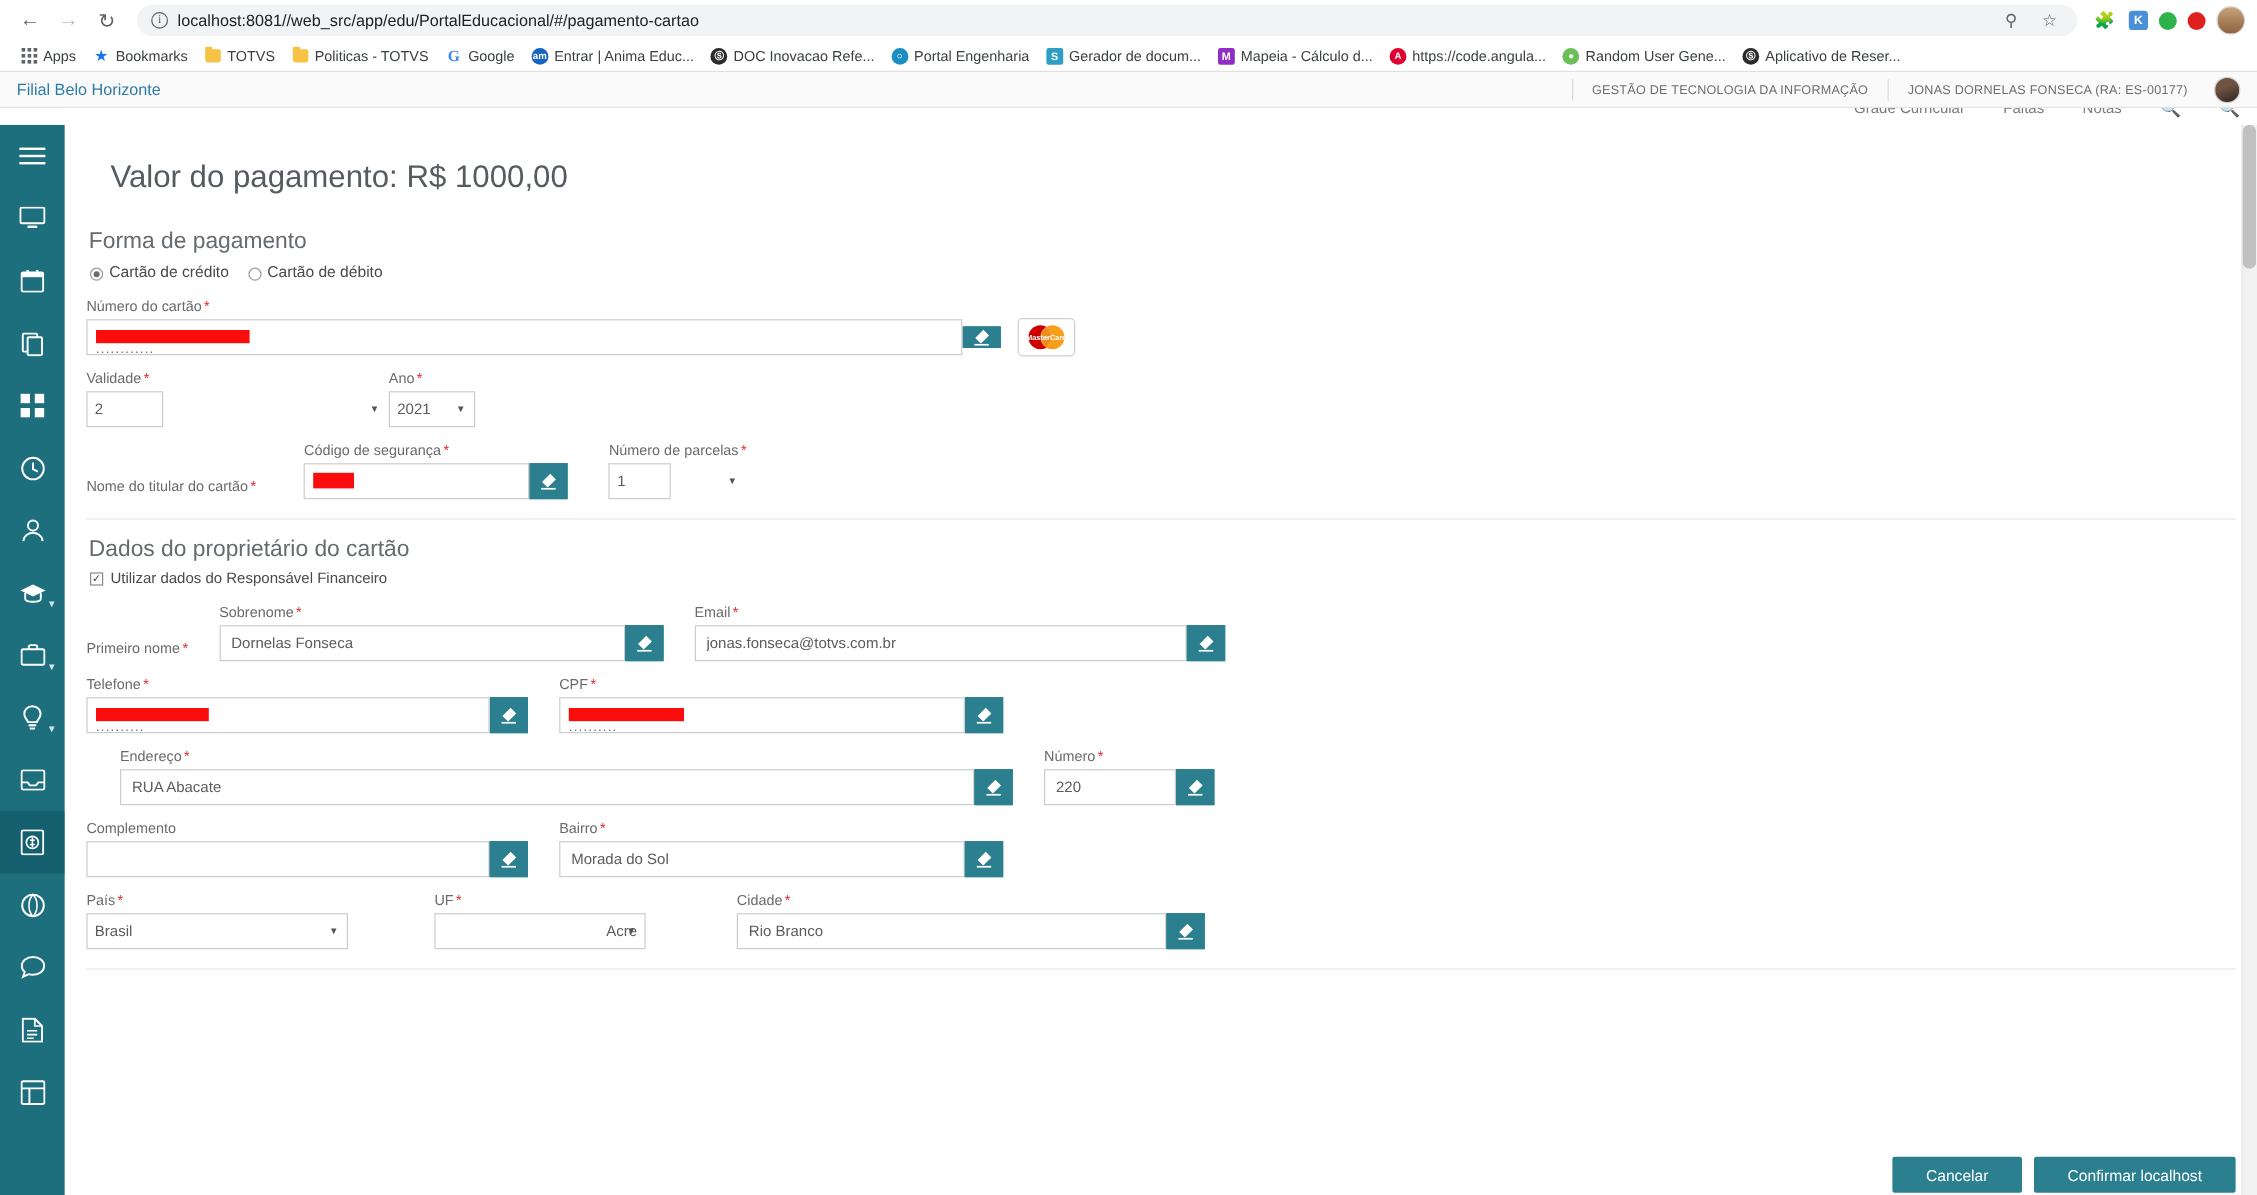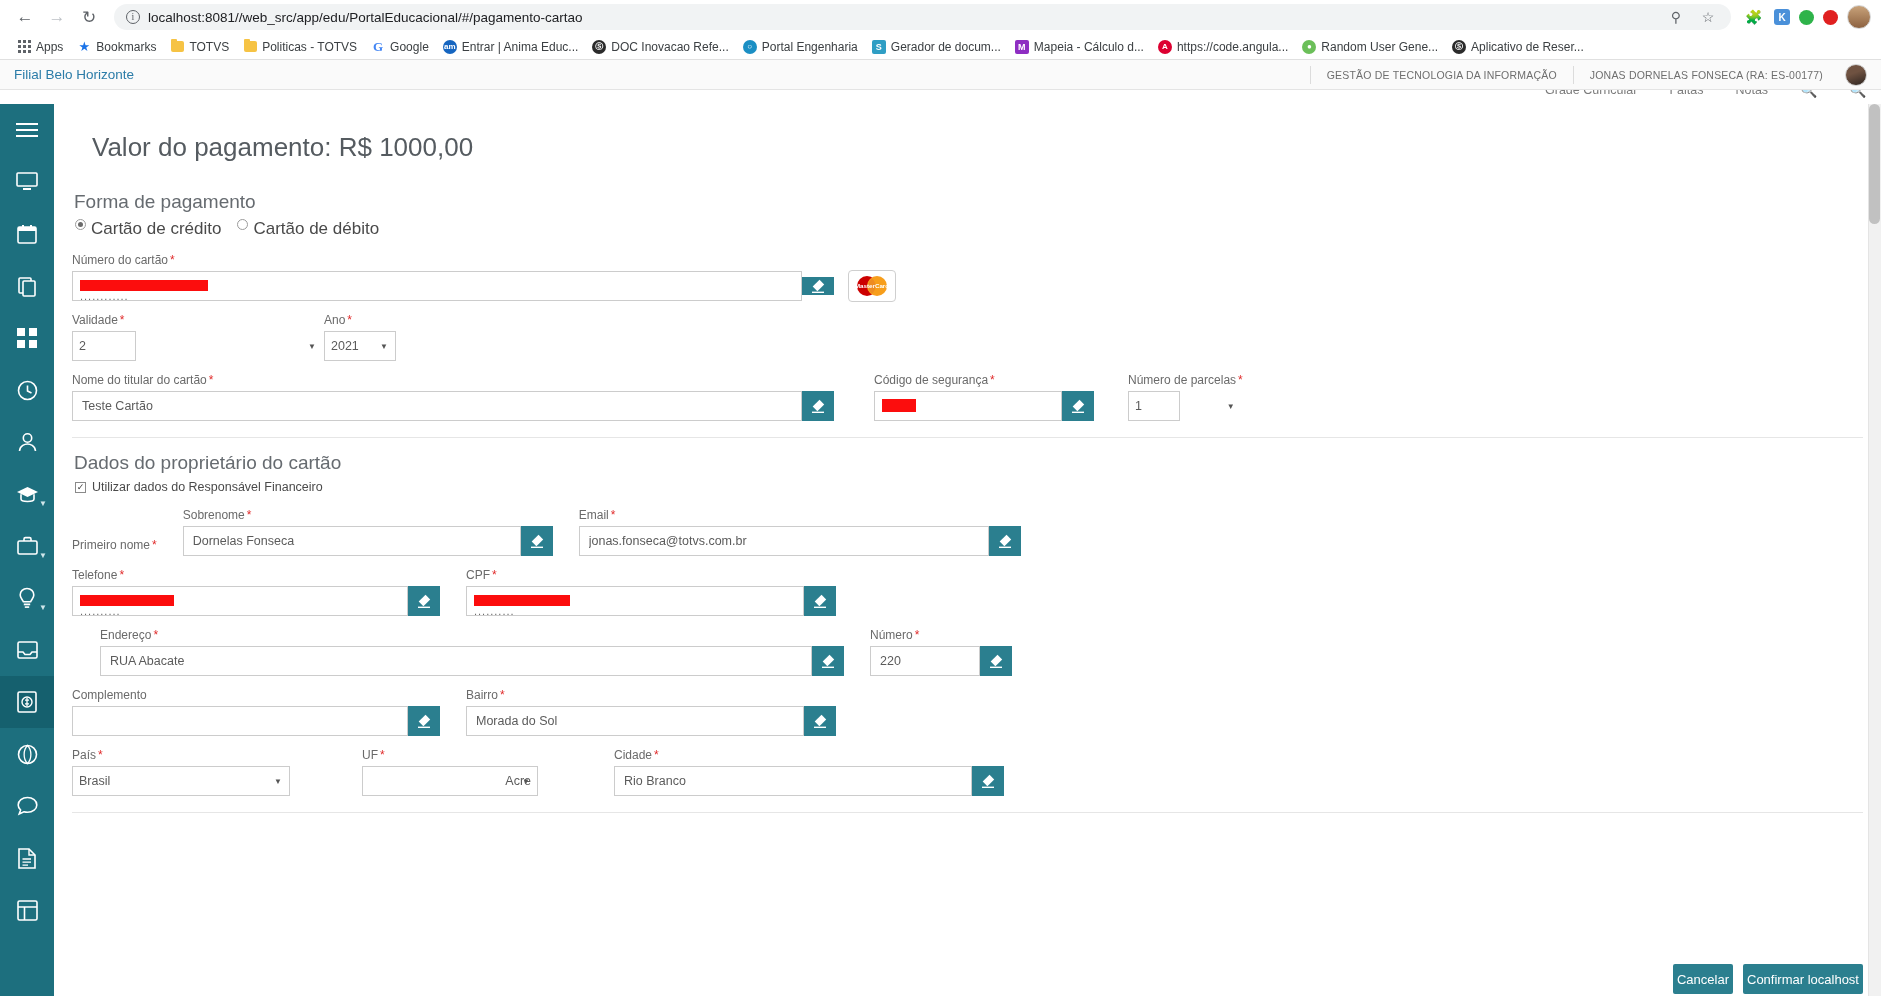--- a/index.html
+++ b/index.html
@@ -230,21 +230,21 @@
     margin: 0 0 28px 20px;
   }
   h2.section {
     font-size: 19px;
     font-weight: normal;
     color: #666b70;
     margin: 0 0 6px 2px;
   }
 
   .radio-row { display: flex; align-items: center; gap: 16px; margin: 4px 0 14px 3px; }
-  .radio-opt { display: flex; align-items: flex-start; gap: 5px; font-size: 17px; color: #4a4a4a; }
+  .radio-opt { display: flex; align-items: flex-end; gap: 5px; font-size: 13px; color: #4a4a4a; }
   .rb {
     width: 11px; height: 11px; border-radius: 50%;
     border: 1px solid #9b9b9b; background: #fff;
     display: inline-flex; align-items: center; justify-content: center;
     flex: none;
   }
   .rb.checked:after {
     content: ""; width: 5px; height: 5px; border-radius: 50%;
     background: #6b6b6b; display: block;
   }
@@ -340,21 +340,21 @@
 
   .footer-actions {
     position: absolute;
     right: 18px;
     bottom: 16px;
     display: flex;
     gap: 10px;
   }
   .btn {
     height: 30px;
-    padding: 0 4px;
+    padding: 0 28px;
     background: #2b7f8f;
     color: #ffffff;
     border: none;
     font-size: 13px;
     font-family: "Liberation Sans", sans-serif;
     cursor: pointer;
     border-radius: 2px;
   }
   .scrollbar-track {
     position: absolute; right: 0; top: 0; width: 13px; height: 100%;
@@ -674,29 +674,20 @@
             <span class="sel-caret">▼</span>
           </span>
         </div>
       </div>
 
       <div class="row" style="margin-bottom:4px;">
         <div class="field">
           <div class="flabel">
             <span>Nome do titular do cartão</span><span class="req">*</span>
           </div>
-          <div class="input-wrap">
-            <input class="txt" style="width: 730px;" value="Teste Cartão">
-            <div class="eraser-btn">
-              <svg width="16" height="16" viewBox="0 0 16 16">
-                <path d="M9.5 1.8 L14.2 6.5 L7.4 13.3 L2.7 8.6 Z" fill="#fff"></path>
-                <rect x="2" y="13.6" width="12" height="1.4" fill="#fff"></rect>
-              </svg>
-            </div>
-          </div>
         </div>
         <div class="field" style="margin-left:40px;">
           <div class="flabel">
             <span>Código de segurança</span><span class="req">*</span>
           </div>
           <div class="input-wrap">
             <div class="redacted-host" style="position:relative;display:flex;">
               <input class="txt" style="width: 188px;" value="">
               <span class="redacted" style="width:34px;height:13px;top:8px;"></span>
             </div>

